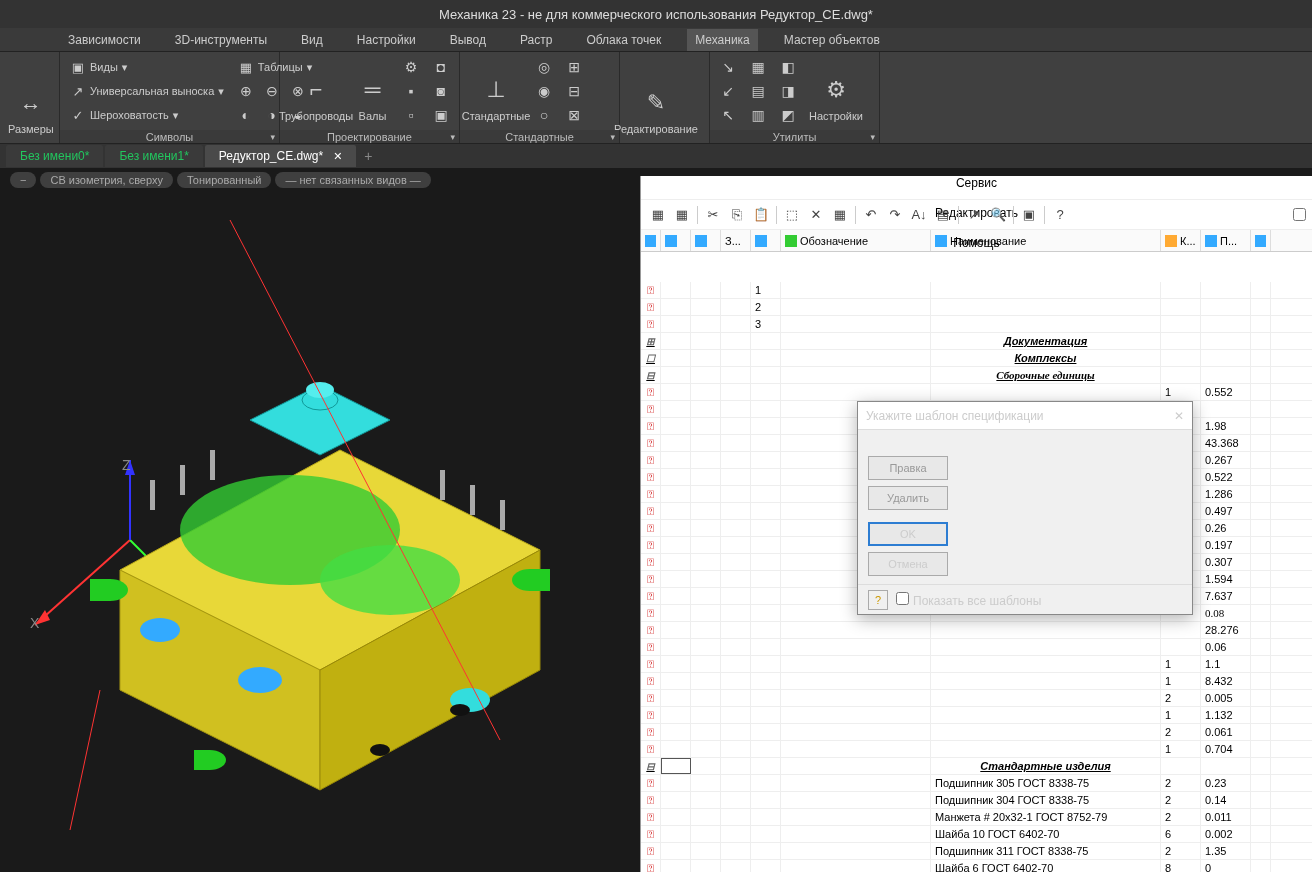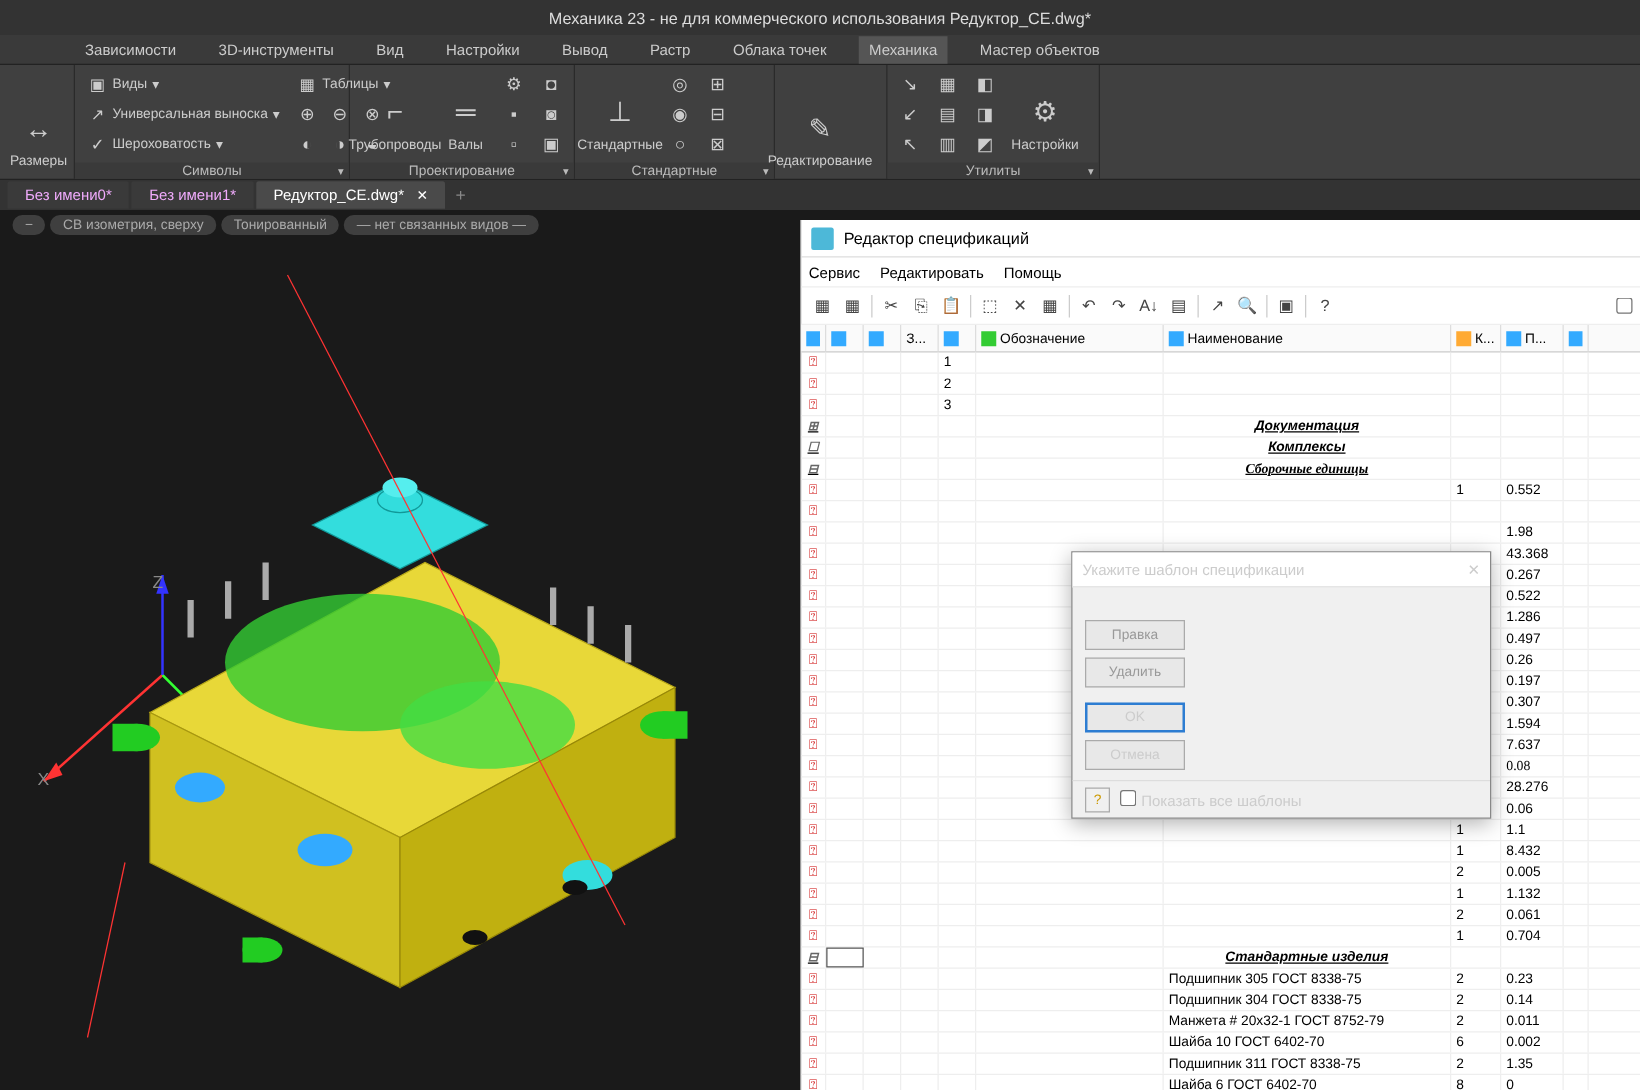--- a/index.html
+++ b/index.html
@@ -17,53 +17,53 @@
 .ribbon-panel .label .arrow { position: absolute; right: 4px; font-size: 9px; }
 .rbtn-big { width: 60px; display: flex; flex-direction: column; align-items: center; justify-content: flex-end; padding: 4px 2px; gap: 4px; }
 .rbtn-big .icon { width: 32px; height: 32px; display: flex; align-items: center; justify-content: center; font-size: 22px; }
 .rbtn-big .lbl { font-size: 11px; color: #ccc; text-align: center; }
 .rbtn-col { display: flex; flex-direction: column; gap: 2px; justify-content: center; }
 .rbtn-small { height: 22px; display: flex; align-items: center; gap: 4px; font-size: 11px; color: #ccc; padding: 0 4px; white-space: nowrap; }
 .rbtn-small .icon { width: 16px; height: 16px; display: flex; align-items: center; justify-content: center; font-size: 13px; }
 .rbtn-icon { width: 24px; height: 22px; display: flex; align-items: center; justify-content: center; font-size: 14px; }
 
 .tabs-bar { height: 24px; background: #333; display: flex; align-items: center; padding: 0 6px; gap: 2px; }
-.tab { height: 22px; padding: 0 14px; display: flex; align-items: center; font-size: 12px; color: #f0abfc; background: #3a3a3a; border-radius: 2px 2px 0 0; gap: 6px; }
+.tab { height: 22px; padding: 0 14px; display: flex; align-items: center; font-size: 12px; color: #22c55e; background: #3a3a3a; border-radius: 2px 2px 0 0; gap: 6px; }
 .tab.active { background: #4a4a4a; color: #fff; }
 .tab .close { font-size: 11px; margin-left: 4px; }
 .tabs-bar .plus { width: 20px; text-align: center; color: #888; font-size: 14px; }
 
 .view-controls { position: absolute; left: 10px; top: 172px; display: flex; gap: 4px; z-index: 5; }
 .view-controls .chip { background: rgba(80,80,80,0.7); color: #aaa; font-size: 11px; padding: 2px 10px; border-radius: 10px; }
 
 .workspace { position: absolute; left: 0; top: 168px; right: 0; bottom: 0; background: #1a1a1a; }
 .model-area { position: absolute; left: 0; top: 0; width: 640px; bottom: 0; }
 
 .spec-editor { position: absolute; left: 640px; top: 176px; right: 0; bottom: 0; background: #fff; color: #000; border-left: 1px solid #999; z-index: 10; }
 .spec-titlebar { height: 30px; display: flex; align-items: center; padding: 0 8px; gap: 8px; border-bottom: 1px solid #ddd; font-size: 13px; }
 .spec-titlebar .cube { width: 18px; height: 18px; background: #4db8d8; border-radius: 2px; }
-.spec-menu { height: 24px; display: flex; align-items: center; padding: 0 6px; gap: 16px; font-size: 12px; border-bottom: 1px solid #eee; }
+.spec-menu { height: 24px; display: flex; align-items: center; padding: 0 6px; gap: 16px; font-size: 12px; border-bottom: 1px solid #eee; flex-direction: column; }
 .spec-toolbar { height: 30px; display: flex; align-items: center; padding: 0 6px; gap: 2px; border-bottom: 1px solid #eee; }
 .spec-toolbar .tbtn { width: 22px; height: 22px; display: flex; align-items: center; justify-content: center; font-size: 13px; color: #444; }
 .spec-toolbar .sep { width: 1px; height: 18px; background: #ccc; margin: 0 2px; }
 
 .grid-header { height: 22px; display: flex; border-bottom: 1px solid #ccc; background: #fafafa; font-size: 11px; }
 .grid-header .col { border-right: 1px solid #ddd; display: flex; align-items: center; padding: 0 4px; gap: 3px; overflow: hidden; white-space: nowrap; }
 .grid-header .col .box { width: 12px; height: 12px; }
 
 .grid-body { position: absolute; left: 0; right: 0; top: 106px; bottom: 0; overflow: hidden; font-size: 11px; }
 .grid-row { height: 17px; display: flex; border-bottom: 1px solid #eee; }
 .grid-row .cell { border-right: 1px solid #eee; padding: 0 4px; display: flex; align-items: center; overflow: hidden; white-space: nowrap; }
 .grid-row .rh { width: 20px; justify-content: center; color: #c00; }
 .grid-row .tree { width: 20px; justify-content: center; color: #666; font-size: 10px; }
 .grid-row.section { font-weight: bold; font-style: italic; text-decoration: underline; }
 .grid-row.section .name { justify-content: center; }
 .grid-row .edited { border: 1px solid #555; background: #fff; }
 
-.dialog { position: absolute; left: 857px; top: 401px; width: 336px; background: #f0f0f0; border: 1px solid #888; box-shadow: 0 4px 16px rgba(0,0,0,0.3); z-index: 100; font-size: 12px; margin-top: 40px; }
+.dialog { position: absolute; left: 857px; top: 401px; width: 336px; background: #f0f0f0; border: 1px solid #888; box-shadow: 0 4px 16px rgba(0,0,0,0.3); z-index: 100; font-size: 12px; }
 .dialog .dlg-title { height: 28px; display: flex; align-items: center; justify-content: space-between; padding: 0 8px; background: #fff; border-bottom: 1px solid #ddd; }
 .dialog .dlg-body { padding: 8px 10px; display: flex; gap: 8px; }
 .dialog .list-col { flex: 1; }
 .dialog .list-lbl { font-size: 11px; margin-bottom: 4px; }
 .dialog .listbox { width: 100%; height: 194px; background: #fff; border: 1px solid #888; font-size: 11px; padding: 2px; overflow: auto; }
 .dialog .listbox .opt { padding: 1px 2px; }
 .dialog .btn-col { width: 80px; display: flex; flex-direction: column; gap: 6px; padding-top: 18px; }
 .dialog .btn { height: 24px; background: #e8e8e8; border: 1px solid #aaa; text-align: center; font-size: 11px; display: flex; align-items: center; justify-content: center; }
 .dialog .btn.primary { border: 2px solid #2d7dd2; }
 .dialog .btn.disabled { color: #999; }
@@ -283,24 +283,20 @@
         <ellipse cx="400" cy="440" rx="10" ry="6" fill="#111"></ellipse>
       </g>
 
       <line x1="230" y1="50" x2="500" y2="570" stroke="#f33" stroke-width="1"></line>
       <line x1="100" y1="520" x2="70" y2="660" stroke="#f33" stroke-width="1"></line>
     </svg>
   </div>
 </div>
 
 <div class="spec-editor">
-  <div class="spec-titlebar">
-    <div class="cube"></div>
-    <span>Редактор спецификаций</span>
-  </div>
   <div class="spec-menu">
     <span>Сервис</span>
     <span>Редактировать</span>
     <span>Помощь</span>
   </div>
   <div class="spec-toolbar">
     <span class="tbtn">▦</span>
     <span class="tbtn">▦</span>
     <span class="sep"></span>
     <span class="tbtn">✂</span>

